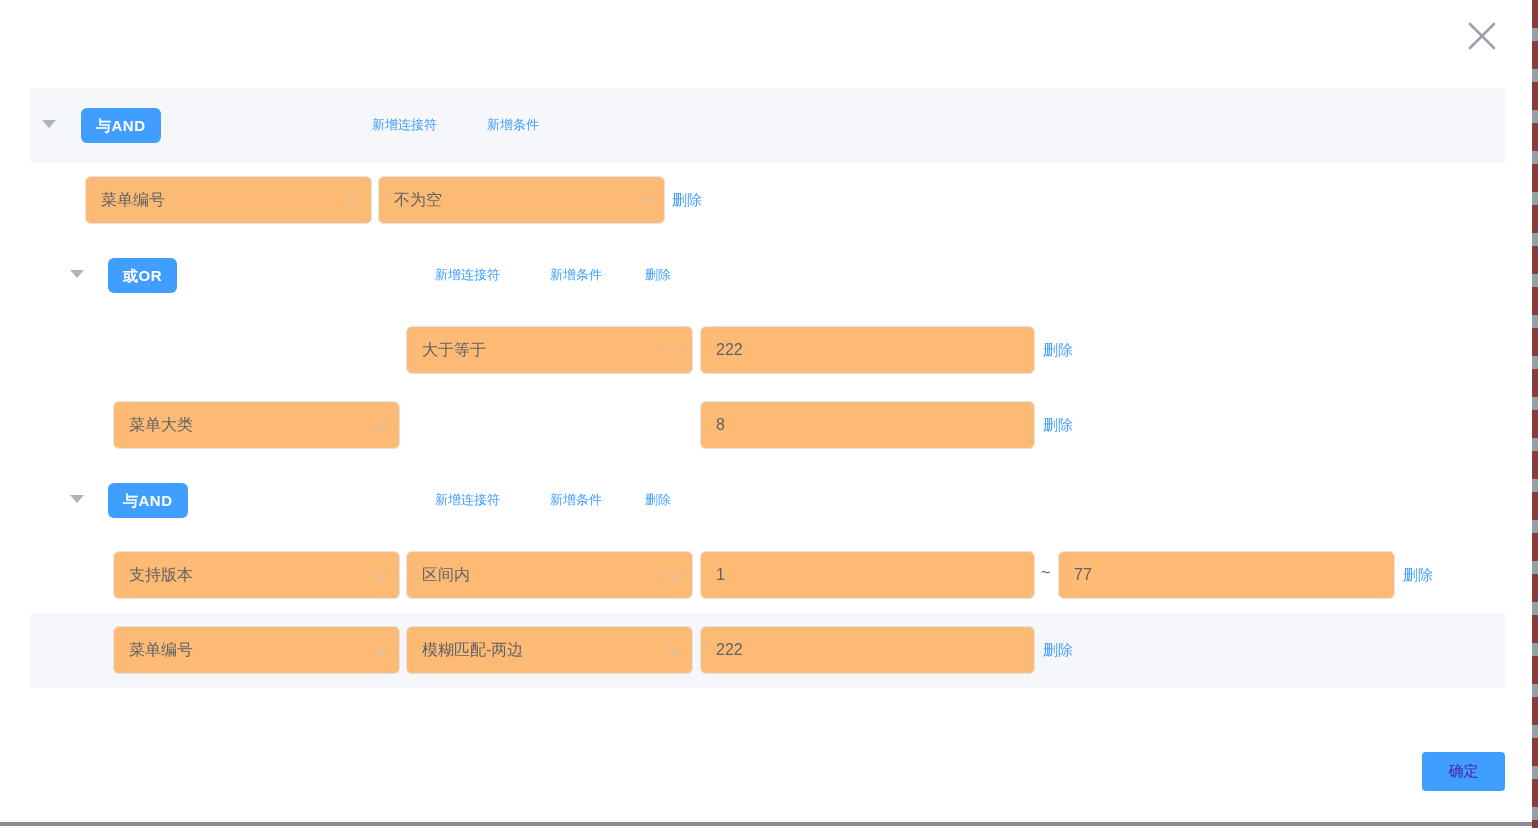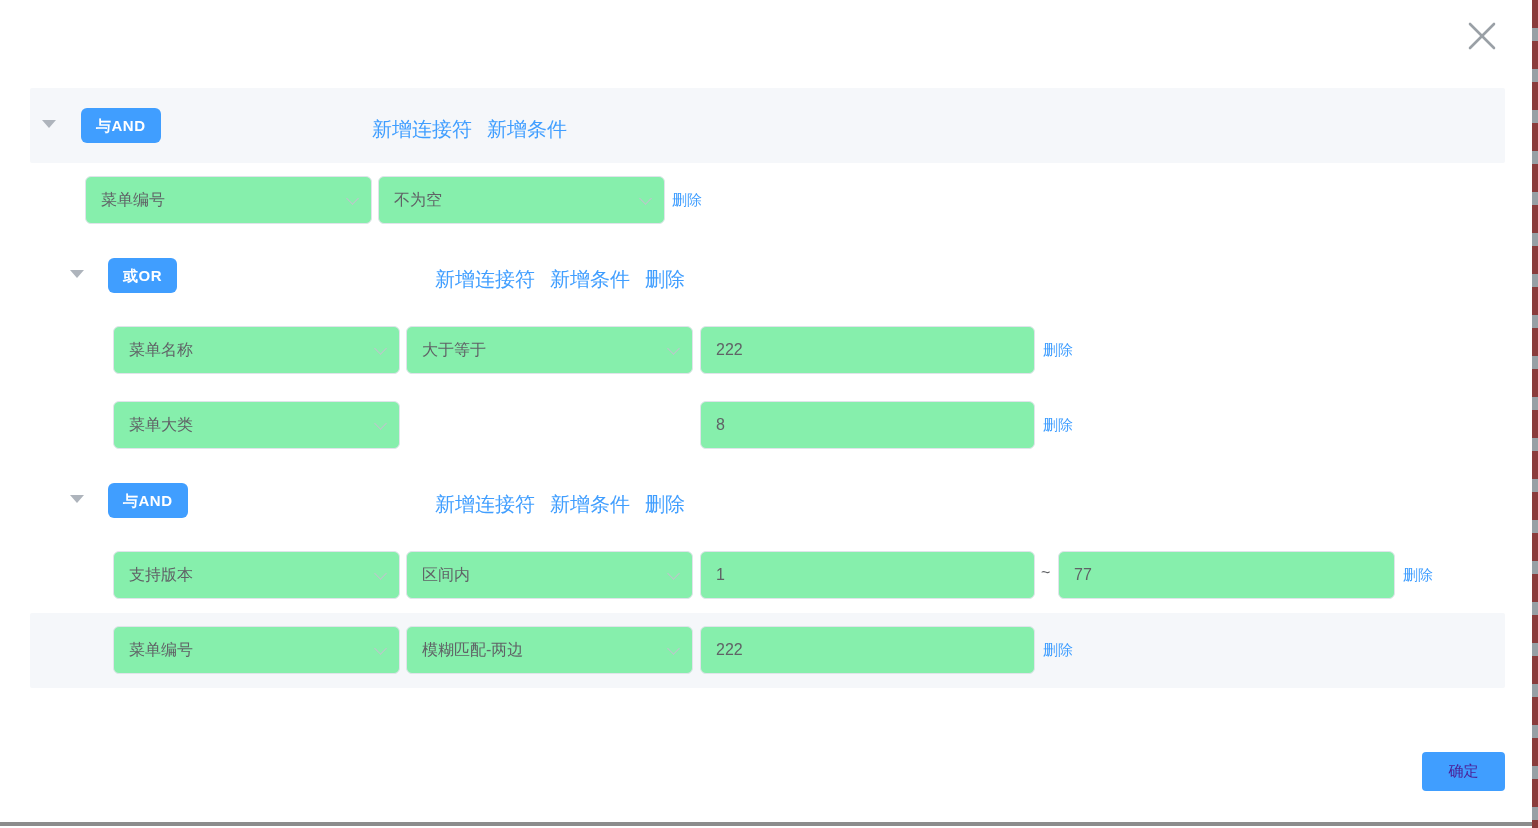--- a/index.html
+++ b/index.html
@@ -23,24 +23,24 @@
            border-top:8px solid #aeb4bc; cursor:pointer; }
   .caret.lv0 { left:42px; }
   .caret.lv1 { left:70px; }
 
   .badge { position:absolute; top:20px; height:35px; line-height:35px; padding:0 15px;
            background:#409EFF; color:#fff; font-size:15px; font-weight:700;
            border-radius:6px; letter-spacing:.5px; cursor:pointer; }
   .badge.lv0 { left:81px; }
   .badge.lv1 { left:108px; }
 
-  .lnk { position:absolute; top:28px; font-size:20px; color:#409EFF; cursor:pointer;
+  .lnk { position:absolute; top:28px; font-size:13px; color:#409EFF; cursor:pointer;
          white-space:nowrap; text-decoration:none; }
 
-  .box { position:absolute; top:13px; height:48px; background:#86efac;
+  .box { position:absolute; top:13px; height:48px; background:#fdba74;
          border:1px solid #E0E4EA; border-radius:6px; display:flex; align-items:center;
          padding:0 15px; font-size:16px; color:#606266; }
   .select { cursor:pointer; padding-right:34px; }
   .chev { position:absolute; right:14px; top:19px; width:9px; height:9px;
           border-right:1.6px solid #c0c4cc; border-bottom:1.6px solid #c0c4cc;
           transform:rotate(45deg); margin-top:-2px; }
   .txtinput { border:none; outline:none; width:100%; font-size:16px; color:#606266;
               font-family:inherit; background:transparent; }
 
   .del { font-size:15px; color:#409EFF; cursor:pointer; position:absolute; top:28px; }
@@ -101,24 +101,20 @@
 
     <div class="row">
       <span class="caret lv1"></span>
       <span class="badge lv1">或OR</span>
       <a class="lnk g1-l1">新增连接符</a>
       <a class="lnk g1-l2">新增条件</a>
       <a class="lnk g1-l3">删除</a>
     </div>
 
     <div class="row">
-      <div class="box select c1-f">
-        <span>菜单名称</span>
-        <span class="chev"></span>
-      </div>
       <div class="box select c1-op">
         <span>大于等于</span>
         <span class="chev"></span>
       </div>
       <div class="box c1-v">
         <input class="txtinput" value="222" style="">
       </div>
       <a class="del c1-del">删除</a>
     </div>
 

